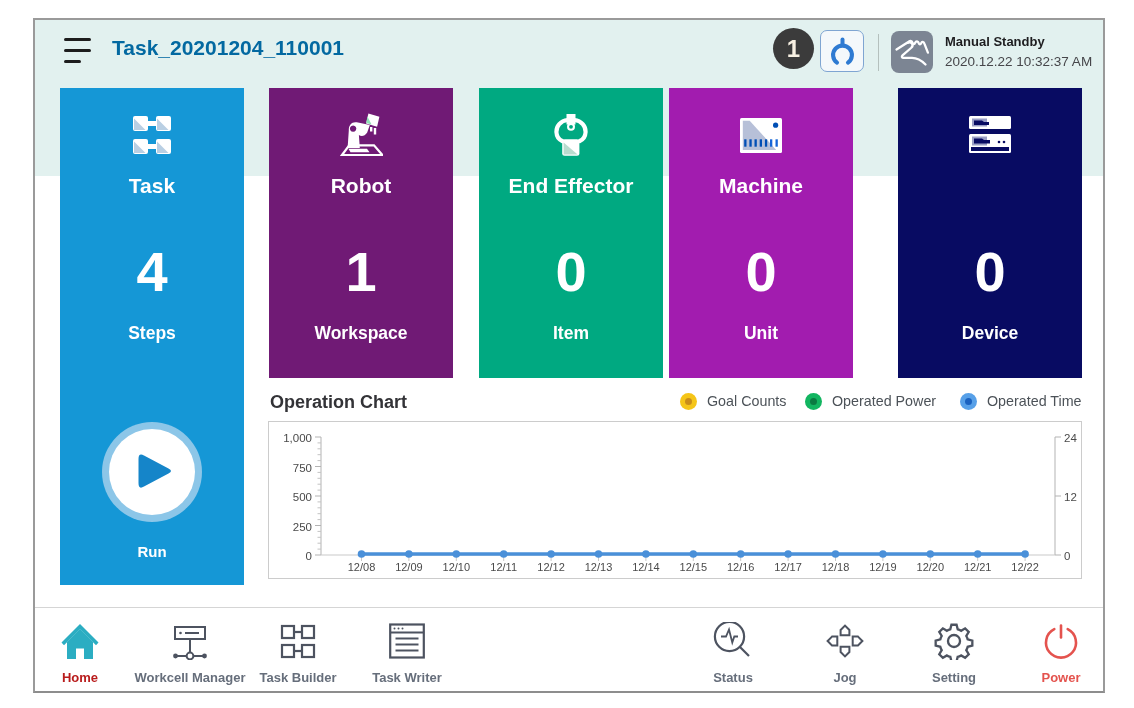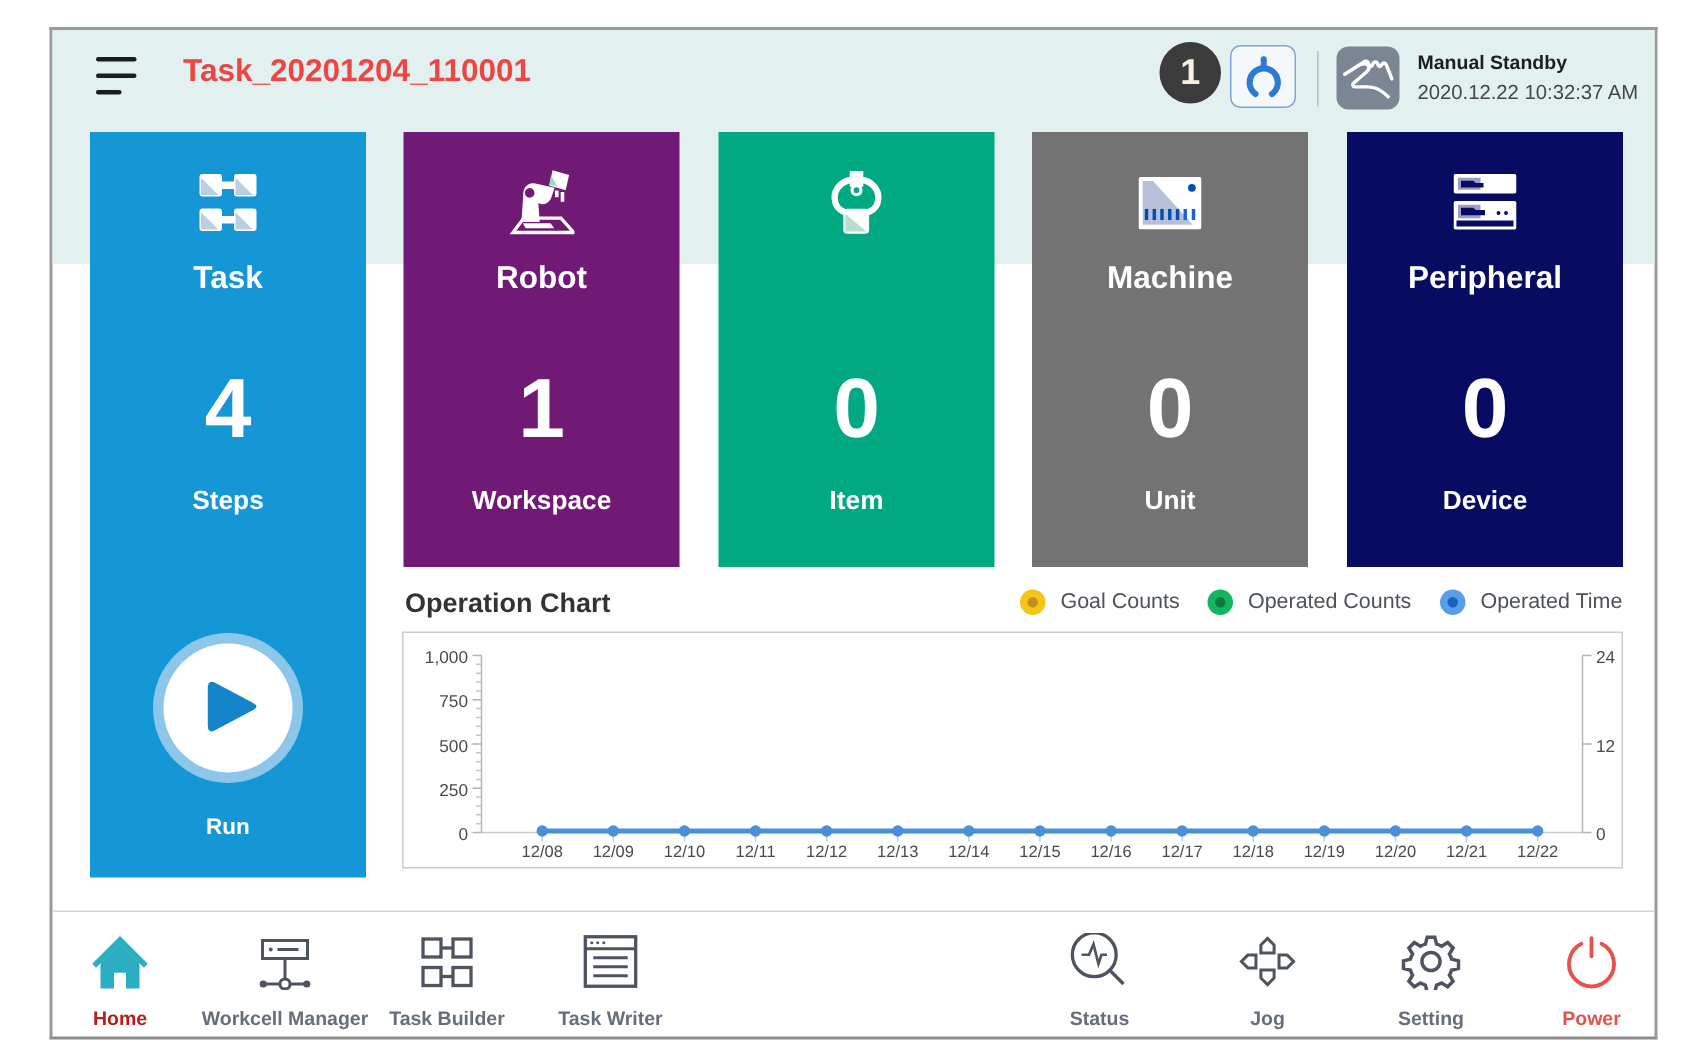--- a/index.html
+++ b/index.html
@@ -2,37 +2,37 @@
 <html><head>
 <meta charset="utf-8">
 <style>
 * { margin:0; padding:0; box-sizing:border-box; }
 html,body { width:1134px; height:708px; background:#ffffff; font-family:"Liberation Sans", sans-serif; overflow:hidden; }
 #frame { position:absolute; left:33px; top:18px; width:1072px; height:675px; border:2px solid #9a9a9a; border-bottom-color:#8d8d8d; background:#ffffff; }
 .abs { position:absolute; }
 
 #mint { position:absolute; left:0; top:0; width:100%; height:156px; background:#e2f1ef; }
 .hline { position:absolute; left:29px; height:3px; background:#1d1d1d; border-radius:2px; }
-#title { position:absolute; left:77px; top:16px; font-size:21px; font-weight:bold; color:#ef4444; letter-spacing:0px;margin-left:10px; }
+#title { position:absolute; left:77px; top:16px; font-size:21px; font-weight:bold; color:#0369a1; letter-spacing:0px; }
 #badge { position:absolute; left:738px; top:8px; width:41px; height:41px; border-radius:50%; background:#3b3b3b; color:#f7f0e2; font-size:24px; font-weight:bold; text-align:center; line-height:41px; }
 #gripbtn { position:absolute; left:785px; top:10px; width:44px; height:42px; border:1.5px solid #7fa5d2; border-radius:7px; background:#f4f8fb; }
 #hdivider { position:absolute; left:843px; top:14px; width:1px; height:37px; background:#b4c0bd; }
 #handbox { position:absolute; left:856px; top:11px; width:42px; height:42px; border-radius:8px; background:#7c8593; }
 #stat1 { position:absolute; left:910px; top:14px; font-size:13px; font-weight:bold; color:#1e1e20; white-space:nowrap; }
 #stat2 { position:absolute; left:910px; top:33.5px; font-size:13.5px; color:#46464a; white-space:nowrap; }
 
 .card { position:absolute; top:68px; width:184px; height:290px; color:#ffffff; text-align:center; }
 .card .icon { position:absolute; left:0; top:14px; width:184px; height:66px; display:flex; align-items:center; justify-content:center; }
 .card .lbl { position:absolute; left:0; top:86px; width:184px; font-size:21px; font-weight:bold; }
 .card .num { position:absolute; left:0; top:151px; width:184px; font-size:56px; font-weight:bold; }
 .card .sub { position:absolute; left:0; top:235px; width:184px; font-size:17.5px; font-weight:bold; }
 #card1 { left:25px; background:#1597d6; height:497px; }
 #card2 { left:234px; background:#701a75; }
 #card3 { left:444px; background:#00a981; }
-#card4 { left:653px; background:#737373; }
+#card4 { left:634px; background:#a21caf; }
 #card5 { left:863px; background:#080b62; }
 #runhalo { position:absolute; left:42px; top:334px; width:100px; height:100px; border-radius:50%; background:#8cc6e8; }
 #runwhite { position:absolute; left:7px; top:7px; width:86px; height:86px; border-radius:50%; background:#ffffff; }
 #runlbl { position:absolute; left:0; top:455px; width:184px; font-size:15px; font-weight:bold; text-align:center; }
 
 #opttitle { position:absolute; left:235px; top:372px; font-size:18px; font-weight:bold; color:#333337; }
 .leg { position:absolute; top:373px; font-size:14.3px; color:#4c5258; }
 .legdot { position:absolute; top:373px; width:17px; height:17px; border-radius:50%; }
 .legdot i { position:absolute; left:5px; top:5px; width:7px; height:7px; border-radius:50%; display:block; }
 #chartbox { position:absolute; left:233px; top:401px; width:814px; height:158px; border:1px solid #cccccc; background:#ffffff; }
@@ -122,20 +122,21 @@
         <svg width="34" height="43" viewBox="0 0 34 43">
       <rect x="12.5" y="0" width="9" height="10.5" fill="#ffffff"></rect>
       <path d="M13.5 6 C6.5 6.8 2.2 12.5 2.4 18 C2.6 22 4.6 25.5 8.2 27" fill="none" stroke="#ffffff" stroke-width="4.2" stroke-linecap="round"></path>
       <path d="M20.5 6 C27.5 6.8 31.8 12.5 31.6 18 C31.4 22 29.4 25.5 25.8 27" fill="none" stroke="#ffffff" stroke-width="4.2" stroke-linecap="round"></path>
       <circle cx="17" cy="12.8" r="4.0" fill="#ffffff"></circle>
       <circle cx="17" cy="12.8" r="1.9" fill="#00a981"></circle>
       <rect x="8.2" y="25.2" width="17.2" height="16.6" rx="2.5" fill="#ffffff"></rect>
       <polygon points="9.6,28.6 23.6,40.4 9.6,40.4" fill="#b9dccf"></polygon>
     </svg>
       </div>
+    <div class="lbl">End Effector</div>
     <div class="num">0</div>
     <div class="sub">Item</div>
   </div>
 
   <div id="card4" class="card">
     <div class="icon">
         <svg width="42" height="35" viewBox="0 0 42 35">
       <rect x="0" y="0" width="42" height="35" rx="1.5" fill="#ffffff"></rect>
       <polygon points="2.8,2.7 9.7,2.7 36.2,31.9 2.8,31.9" fill="#b7c0d8"></polygon>
       <circle cx="35.6" cy="7.2" r="2.6" fill="#014fb5"></circle>
@@ -164,34 +165,33 @@
       <rect x="3" y="2.5" width="15" height="8" fill="#9a9ec6"></rect>
       <path d="M5 4.5 h8 l2 1.5 h5 v3 h-15 z" fill="#080b62"></path>
       <rect x="0" y="18" width="42" height="19" rx="1.5" fill="#ffffff"></rect>
       <rect x="3" y="20.5" width="15" height="9" fill="#9ba0c4"></rect>
       <path d="M5 22.5 h8 l2 1.5 h6 v3.5 h-16 z" fill="#080b62"></path>
       <circle cx="30" cy="26" r="1.3" fill="#080b62"></circle>
       <circle cx="35" cy="26" r="1.3" fill="#080b62"></circle>
       <rect x="2" y="31" width="38" height="4" fill="#080b62"></rect>
     </svg>
       </div>
-    <div class="lbl">Peripheral</div>
     <div class="num">0</div>
     <div class="sub">Device</div>
   </div>
 
   <div id="opttitle">Operation Chart</div>
   <div class="legdot" style="left:645px;background:#f5c518;">
       <i style="background:#c98d1a;"></i>
     </div>
   <div class="leg" style="left:672px;">Goal Counts</div>
   <div class="legdot" style="left:770px;background:#12b560;">
       <i style="background:#0a7a41;"></i>
     </div>
-  <div class="leg" style="left:797px;">Operated Counts</div>
+  <div class="leg" style="left:797px;">Operated Power</div>
   <div class="legdot" style="left:925px;background:#57a0e8;">
       <i style="background:#1b62c0;"></i>
     </div>
   <div class="leg" style="left:952px;">Operated Time</div>
 
   <div id="chartbox">
     <svg width="812" height="156" viewBox="0 0 812 156">
 
       <line x1="52" y1="15" x2="52" y2="133" stroke="#b3b3b3" stroke-width="1"></line>
       <g stroke="#b3b3b3" stroke-width="1">

